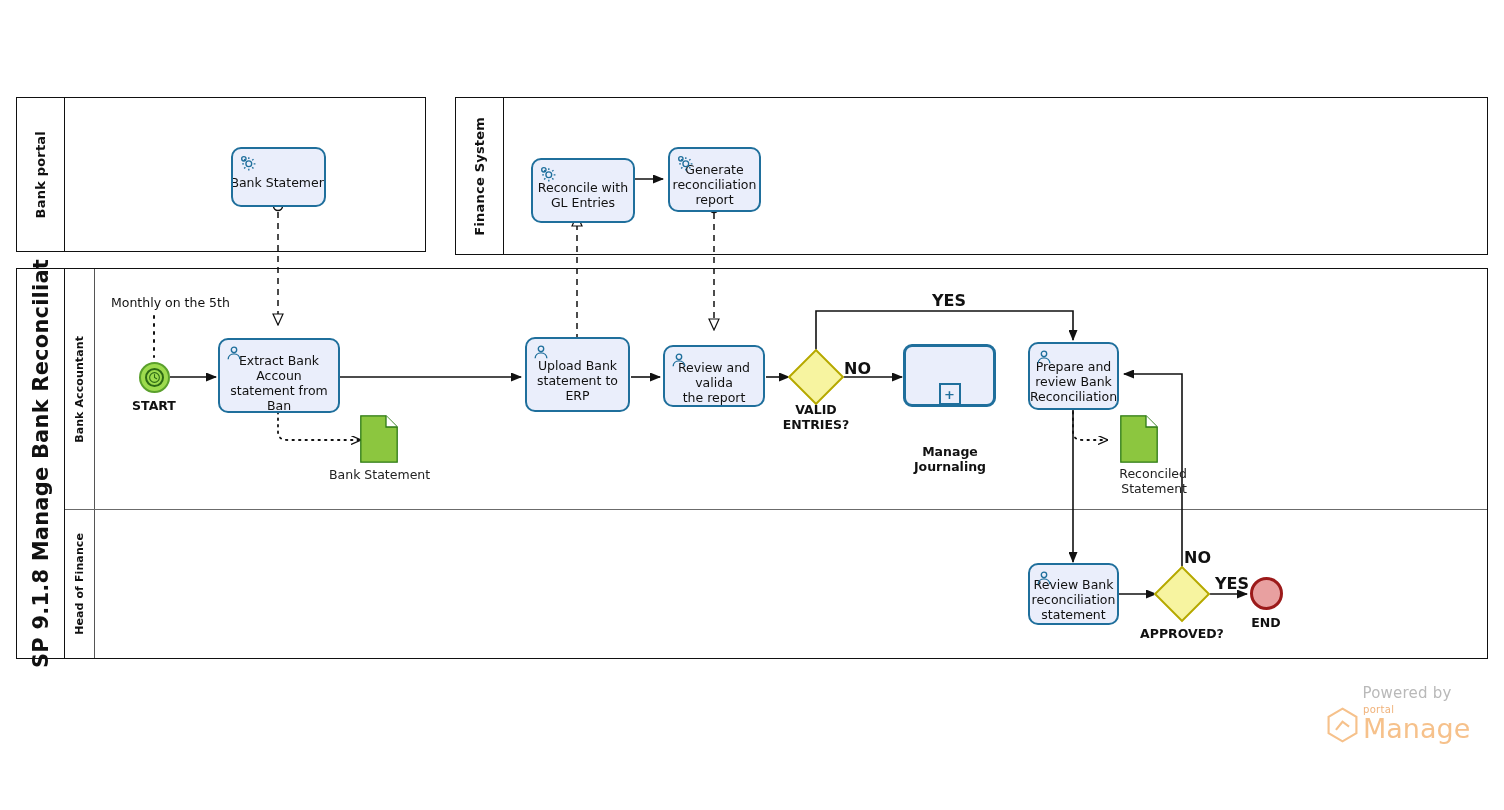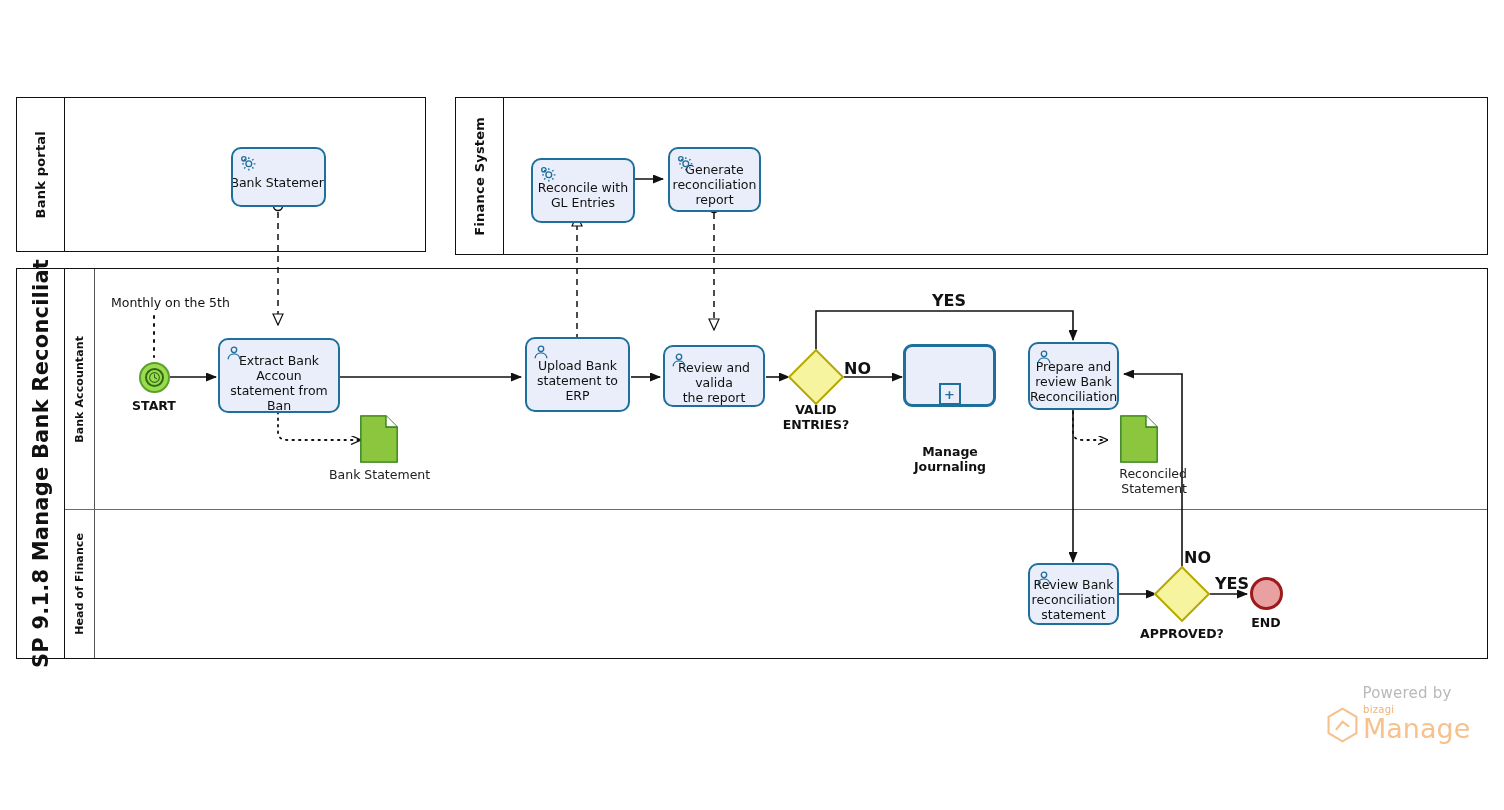--- a/index.html
+++ b/index.html
@@ -304,19 +304,19 @@
   <div class="flow-lbl" style="left:1215px;top:574px;">YES</div>
 
   <div class="wm" style="left:1326px;top:684px;width:160px;height:50px;">
     <div class="wm-top" style="margin-left:2px;">Powered by</div>
     <div style="display:flex;align-items:flex-end;margin-top:2px;">
       <svg viewBox="0 0 40 44" style="width:33px;height:36px;">
         <path d="M20,2 L37,12 V32 L20,42 L3,32 V12 Z" fill="none" stroke="#f6c18b" stroke-width="2.6"></path>
         <path d="M12,28 L20,18 L28,24" fill="none" stroke="#f6c18b" stroke-width="2.6"></path>
       </svg>
       <div style="margin-left:4px;">
-        <div class="wm-brand">bizagi</div>
+        <div class="wm-brand">portal</div>
         <div class="wm-name">Manage</div>
       </div>
     </div>
   </div>
 
 </div>
 
 </body></html>

